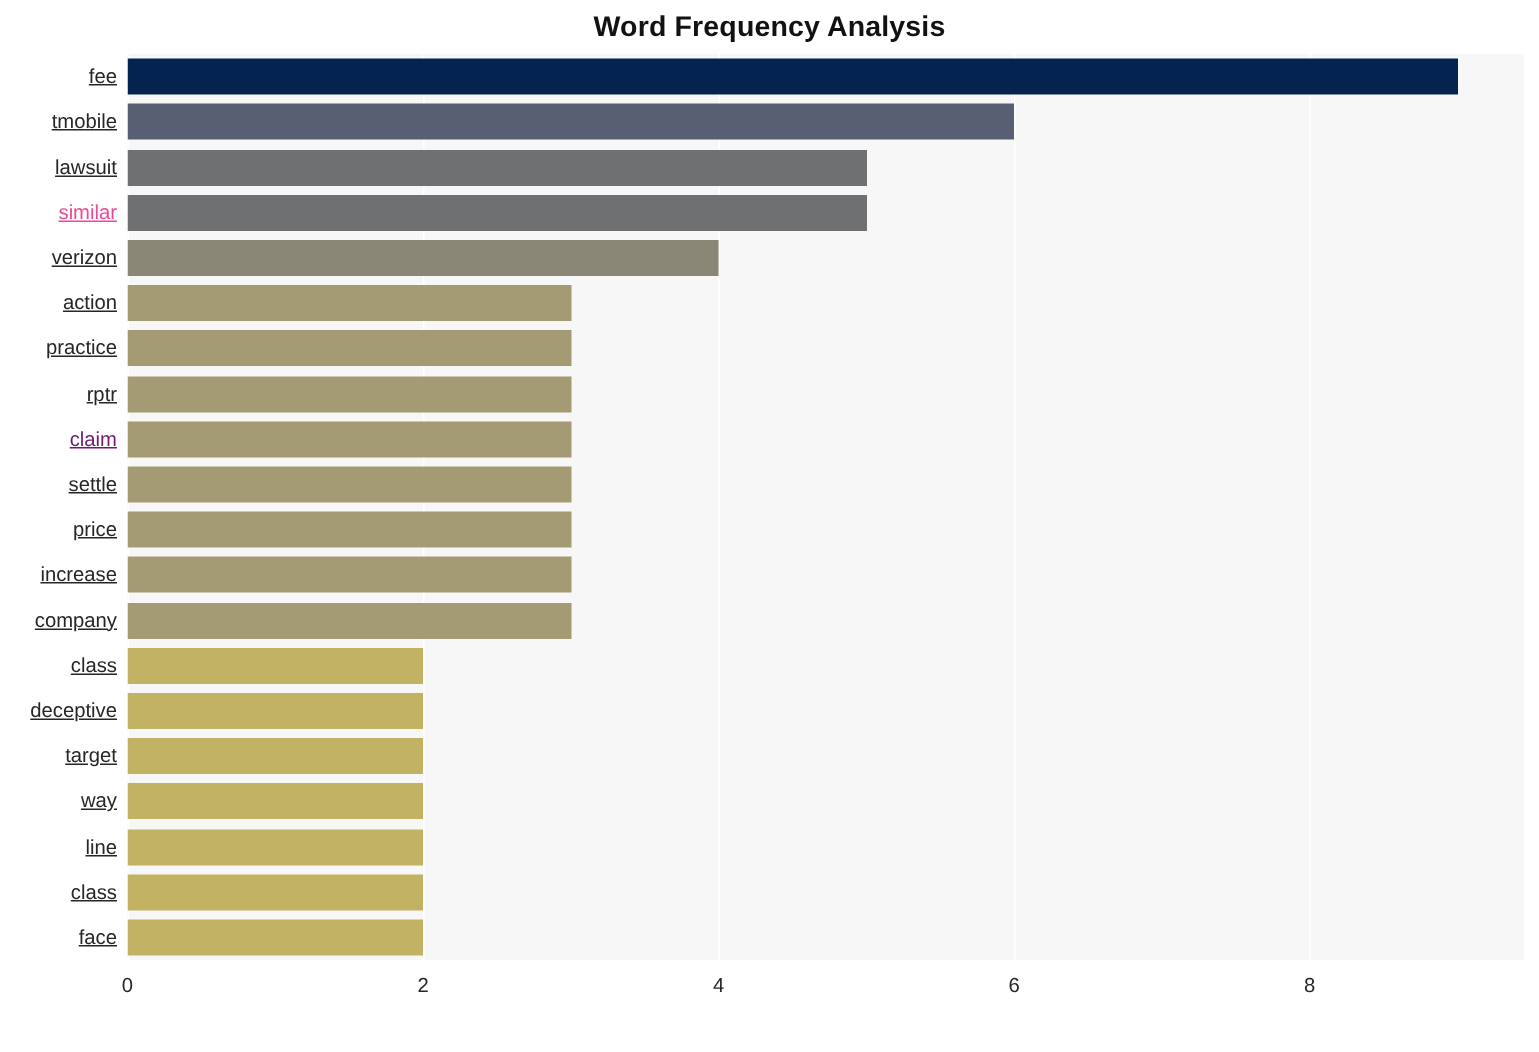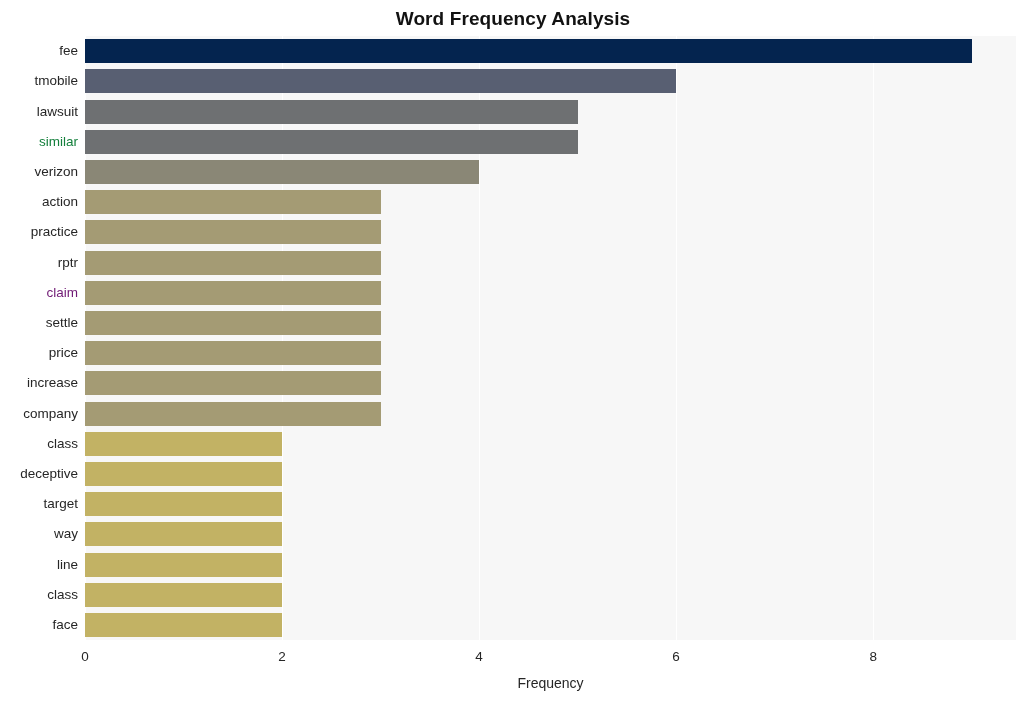--- a/index.html
+++ b/index.html
@@ -72,20 +72,21 @@
   }
   .y-tick-label {
     position: absolute;
     right: 0;
     width: 78px;
     text-align: right;
     font-size: 13.5px;
     color: #262626;
     line-height: 16px;
     white-space: nowrap;
+    text-decoration: underline;
   }
 
   
   #x-axis-labels {
     position: absolute;
     left: 0;
     top: 648px;
     width: 1026px;
     height: 20px;
   }
@@ -147,21 +148,21 @@
         <div class="bar" title="line: 2" style="top: 516.5px; width: 197.037px; height: 24px; background: rgb(194, 178, 100);"></div>
         <div class="bar" title="past: 2" style="top: 546.7px; width: 197.037px; height: 24px; background: rgb(194, 178, 100);"></div>
         <div class="bar" title="face: 2" style="top: 576.9px; width: 197.037px; height: 24px; background: rgb(194, 178, 100);"></div>
       </div>
   </div>
 
   <div id="y-axis-labels">
       <div class="y-tick-label" style="top: 7.1px; color: rgb(38, 38, 38);">fee</div>
       <div class="y-tick-label" style="top: 37.3px; color: rgb(38, 38, 38);">tmobile</div>
       <div class="y-tick-label" style="top: 67.5px; color: rgb(38, 38, 38);">lawsuit</div>
-      <div class="y-tick-label" style="top: 97.7px; color: #15803d;">similar</div>
+      <div class="y-tick-label" style="top: 97.7px; color: #ec4899;">similar</div>
       <div class="y-tick-label" style="top: 127.9px; color: rgb(38, 38, 38); text-align: right;">verizon</div>
       <div class="y-tick-label" style="top: 158.1px; color: rgb(38, 38, 38);">action</div>
       <div class="y-tick-label" style="top: 188.3px; color: rgb(38, 38, 38);">practice</div>
       <div class="y-tick-label" style="top: 218.5px; color: rgb(38, 38, 38);">rptr</div>
       <div class="y-tick-label" style="top: 248.7px; color: #701a75;">claim</div>
       <div class="y-tick-label" style="top: 278.9px; color: rgb(38, 38, 38);">settle</div>
       <div class="y-tick-label" style="top: 309.1px; color: rgb(38, 38, 38);">price</div>
       <div class="y-tick-label" style="top: 339.3px; color: rgb(38, 38, 38);">increase</div>
       <div class="y-tick-label" style="top: 369.5px; color: rgb(38, 38, 38);">company</div>
       <div class="y-tick-label" style="top: 399.7px; color: rgb(38, 38, 38);">class</div>
@@ -173,15 +174,14 @@
       <div class="y-tick-label" style="top: 580.9px; color: rgb(38, 38, 38);">face</div>
     </div>
   <div id="x-axis-labels">
       <div class="x-tick-label" style="left: 85px; color: rgb(38, 38, 38);">0</div>
       <div class="x-tick-label" style="left: 282.037px; color: rgb(38, 38, 38);">2</div>
       <div class="x-tick-label" style="left: 479.074px; color: rgb(38, 38, 38);">4</div>
       <div class="x-tick-label" style="left: 676.111px; color: rgb(38, 38, 38);">6</div>
       <div class="x-tick-label" style="left: 873.148px; color: rgb(38, 38, 38);">8</div>
     </div>
 
-  <div id="x-axis-title" style="color: rgb(38, 38, 38);">Frequency</div>
 
 </div>
 
 </body></html>

